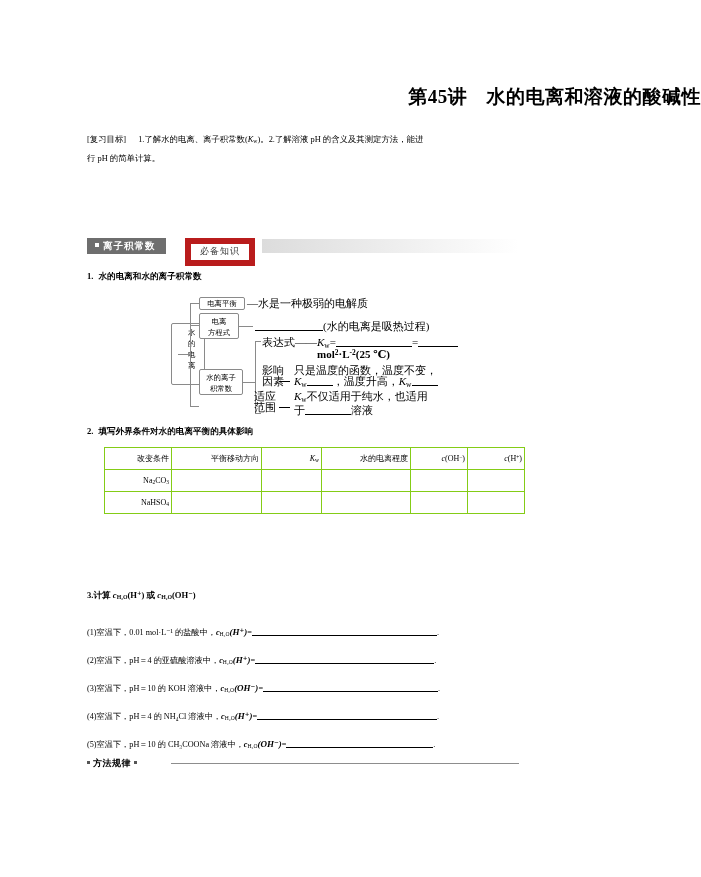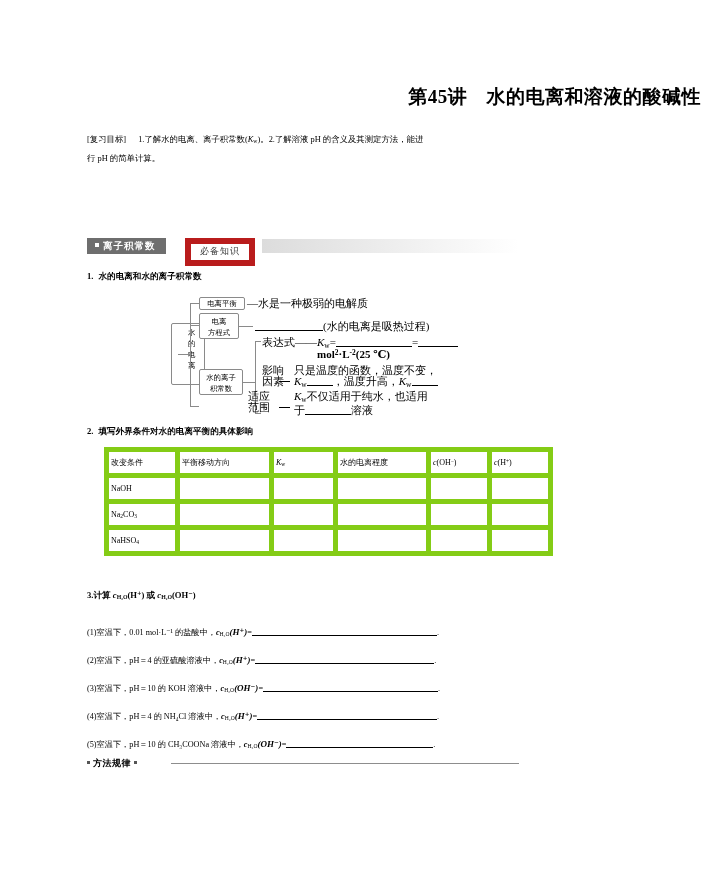--- a/index.html
+++ b/index.html
@@ -90,22 +90,22 @@
   .ttext{position:absolute;font-size:11px;line-height:11px;white-space:nowrap;}
   .ul{display:inline-block;border-bottom:1px solid #000;height:9px;vertical-align:-1px;}
 
   
   .tbl{
     position:absolute;left:104px;top:447px;
     border-collapse:collapse;
     font-size:8px;
   }
   .tbl td,.tbl th{
-    border:5px solid #84cc16;
-    text-align:left;vertical-align:middle;
+    border:1px solid #84cc16;
+    text-align:right;vertical-align:middle;
     font-weight:normal;
     height:21px;padding:0 2px;
   }
   .tbl .c0{width:62px;}
   .tbl .c1{width:85px;}
   .tbl .c2{width:55px;}
   .tbl .c3{width:84px;}
   .tbl .c4{width:52px;}
   .tbl .c5{width:52px;}
 
@@ -212,21 +212,21 @@
     <div class="ttext" style="left:99px;top:69px;line-height:11px;">
       <span>影响</span><br>
       <span>因素</span>
     </div>
     <div class="ul" style="position:absolute;left:116px;top:76px;width:11px;"></div>
     <div class="ttext" style="left:131px;top:69px;line-height:11px;">
       <span>只是温度的函数，温度不变，</span><br>
       <span class="ital">K</span><sub>w</sub><span class="ul" style="width:26px;"></span><span>，温度升高，</span><span class="ital">K</span><sub>w</sub><span class="ul" style="width:26px;"></span>
     </div>
 
-    <div class="ttext" style="left:85px;top:95px;line-height:11px;">
+    <div class="ttext" style="left:91px;top:95px;line-height:11px;">
       <span>适应</span><br>
       <span>范围</span>
     </div>
     <div class="ul" style="position:absolute;left:116px;top:102px;width:11px;"></div>
     <div class="ttext" style="left:131px;top:95px;line-height:11px;">
       <span class="ital">K</span><sub>w</sub><span>不仅适用于纯水，也适用</span><br>
       <span>于</span><span class="ul" style="width:46px;"></span><span>溶液</span>
     </div>
   </div>
 
@@ -240,28 +240,20 @@
         <th class="c0">改变条件</th>
         <th class="c1">平衡移动方向</th>
         <th class="c2"><span class="ital">K</span><sub>w</sub></th>
         <th class="c3">水的电离程度</th>
         <th class="c4"><span class="ital">c</span>(OH<sup>−</sup>)</th>
         <th class="c5"><span class="ital">c</span>(H<sup>+</sup>)</th>
       </tr>
     </thead>
     <tbody>
       <tr>
-        <td>NaOH</td>
-        <td></td>
-        <td></td>
-        <td></td>
-        <td></td>
-        <td></td>
-      </tr>
-      <tr>
         <td>Na<sub>2</sub>CO<sub>3</sub></td>
         <td></td>
         <td></td>
         <td></td>
         <td></td>
         <td></td>
       </tr>
       <tr>
         <td>NaHSO<sub>4</sub></td>
         <td></td>

